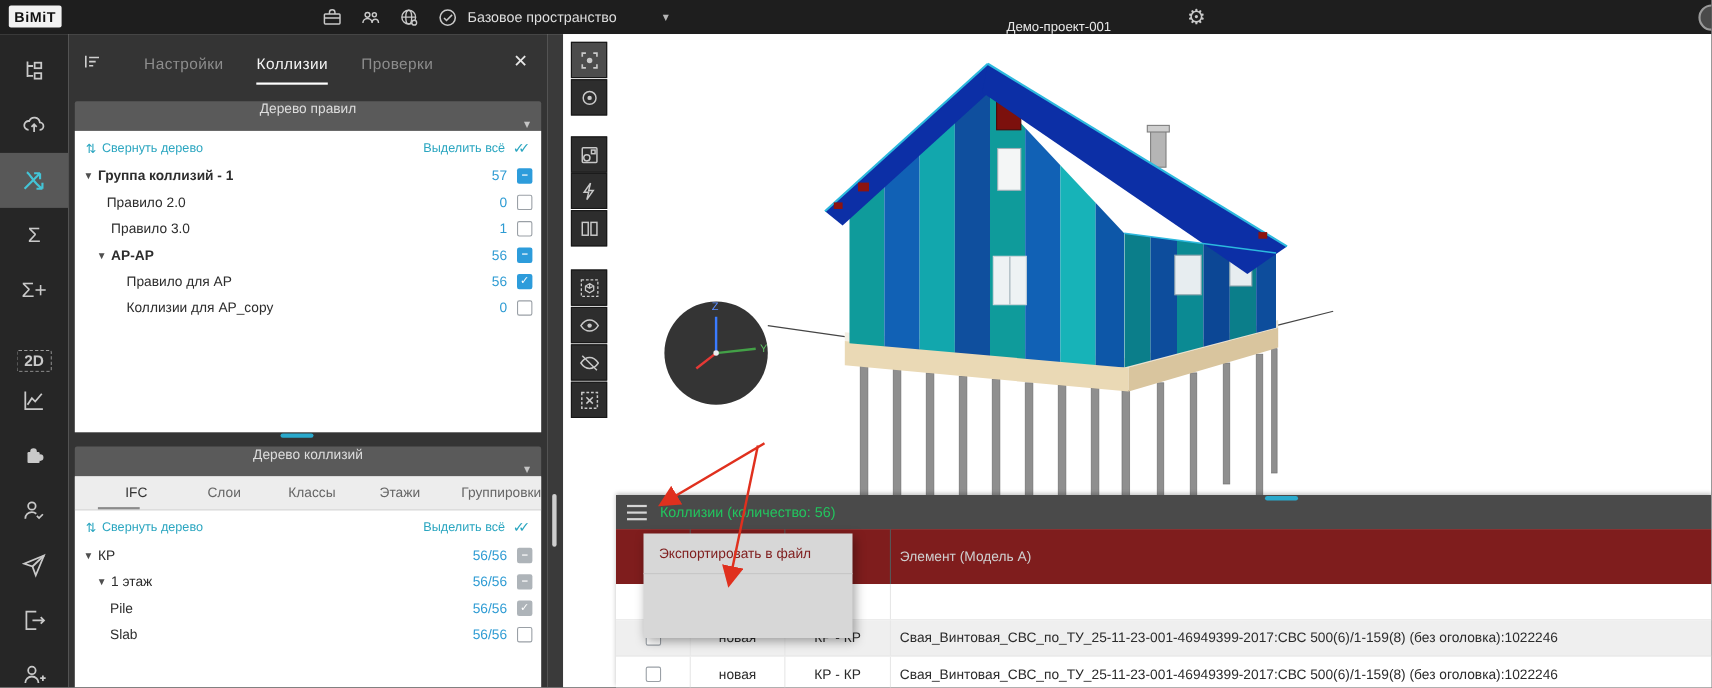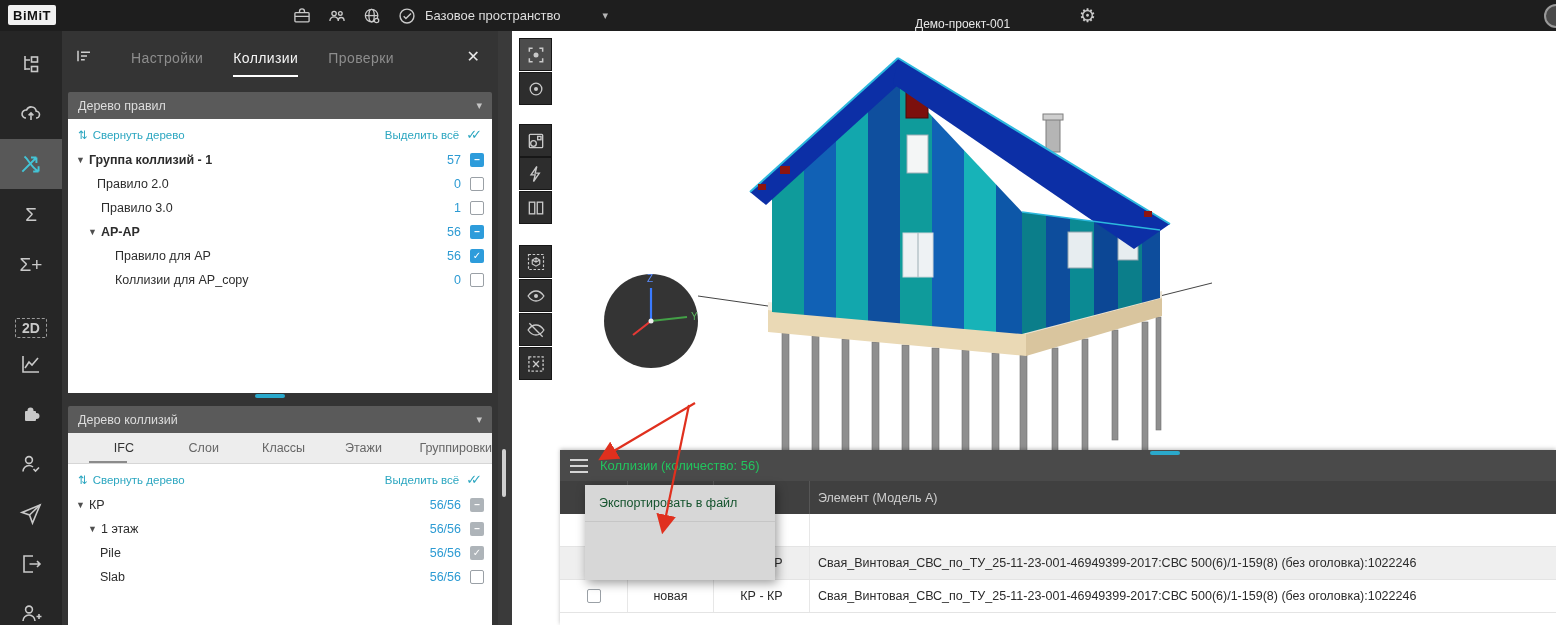--- a/index.html
+++ b/index.html
@@ -28,21 +28,21 @@
 
   
   .panel { position:absolute; left:62px; top:31px; width:436px; height:594px; background:#343434; }
   .panel-tabs { position:absolute; left:0; top:0; width:436px; height:50px; display:flex; align-items:center; padding:0 12px;}
   .pmenu { width:20px; height:20px; color:#cfcfcf; margin-right:22px; display:flex; align-items:center; justify-content:center;}
   .ptab { margin:0 15px; font-size:14px; color:#8d8d8d; letter-spacing:.4px; padding:15px 0 9px; border-bottom:2px solid transparent;}
   .ptab.active { color:#f5f5f5; border-bottom:2px solid #fff; }
   .pclose { margin-left:auto; color:#e8e8e8; font-size:16px; padding:0 6px;}
 
   .sec-h { position:absolute; left:6px; width:424px; height:27px; background:#5a5a5a; color:#dddddd; font-size:12.5px;
-           display:flex; align-items:center; padding:0 10px; border-radius:2px 2px 0 0;}
+           display:flex; align-items:center; padding:0 10px; border-radius:2px 2px 0 0;flex-direction:column;}
   .sec-h .sec-caret { margin-left:auto; color:#c5c5c5; font-size:11px; }
   .card { position:absolute; left:6px; width:424px; background:#fff; overflow:hidden;}
 
   .links-row { display:flex; align-items:center; justify-content:space-between; padding:8px 10px 6px 10px; }
   .tlink { color:#2ba6c0; font-size:11.5px; display:flex; align-items:center; gap:5px; cursor:default;}
   .dblcheck { letter-spacing:-6px; font-size:13px; margin-left:2px; padding-right:6px;}
 
   .trow { display:flex; align-items:center; height:24px; padding-right:8px; font-size:12.5px; color:#2d2d2d;}
   .caret-s { width:13px; color:#4f4f4f; font-size:9px; text-align:left; flex:0 0 13px;}
   .tlabel { flex:1 1 auto; white-space:nowrap; overflow:hidden;}
@@ -73,32 +73,32 @@
 
   
   .viewport { position:absolute; left:512px; top:31px; width:1044px; height:594px; background:#fff; }
 
   
   .bpanel { position:absolute; left:560px; top:450px; width:996px; height:175px; background:#fff; z-index:10; box-shadow:0 -1px 4px rgba(0,0,0,.25);}
   .bp-header { height:31px; background:#4a4a4a; display:flex; align-items:center; color:#22c55e; font-size:13px; padding:0 10px;}
   .bp-burger { width:18px; height:14px; margin-right:12px; display:flex; flex-direction:column; justify-content:space-between;}
   .bp-burger span { display:block; height:2px; background:#d5d5d5; }
   .tgrid { display:grid; grid-template-columns:68px 86px 96px 1fr; }
-  .t-head { height:33px; background:#404040; color:#cfcfcf; font-size:12.5px; }
+  .t-head { height:50px; background:#7f1d1d; color:#cfcfcf; font-size:12.5px; }
   .t-head > div { display:flex; align-items:center; justify-content:center; border-right:1px solid #565656; }
   .t-head > div.el { justify-content:flex-start; padding-left:8px; border-right:none;}
   .t-row { height:33px; font-size:12.5px; color:#2b2b2b; border-bottom:1px solid #e4e4e4; background:#fff;}
   .t-row.alt { background:#efefef; }
   .t-row > div { display:flex; align-items:center; justify-content:center; border-right:1px solid #e7e7e7; overflow:hidden; white-space:nowrap;}
   .t-row > div.el { justify-content:flex-start; padding-left:8px; border-right:none;}
 
   
   .cmenu { position:absolute; left:585px; top:485px; width:190px; height:95px; background:#d7d7d7;
            box-shadow:2px 3px 10px rgba(0,0,0,.4); z-index:40; display:flex; flex-direction:column;}
-  .cmenu-item { height:36px; display:flex; align-items:center; padding:0 14px; font-size:12.5px; color:#14532d;}
+  .cmenu-item { height:36px; display:flex; align-items:center; padding:0 14px; font-size:12.5px; color:#7f1d1d;}
   .cmenu-item.hl { background:#a9a9a9; color:#262626; height:38px;}
   .cmenu-sp { flex:1; border-top:1px solid #c6c6c6; margin-top:0;}
 
   .arrows { position:absolute; left:0; top:0; z-index:50; pointer-events:none;}
 </style>
 </head>
 <body>
 
 <div id="app">
 

